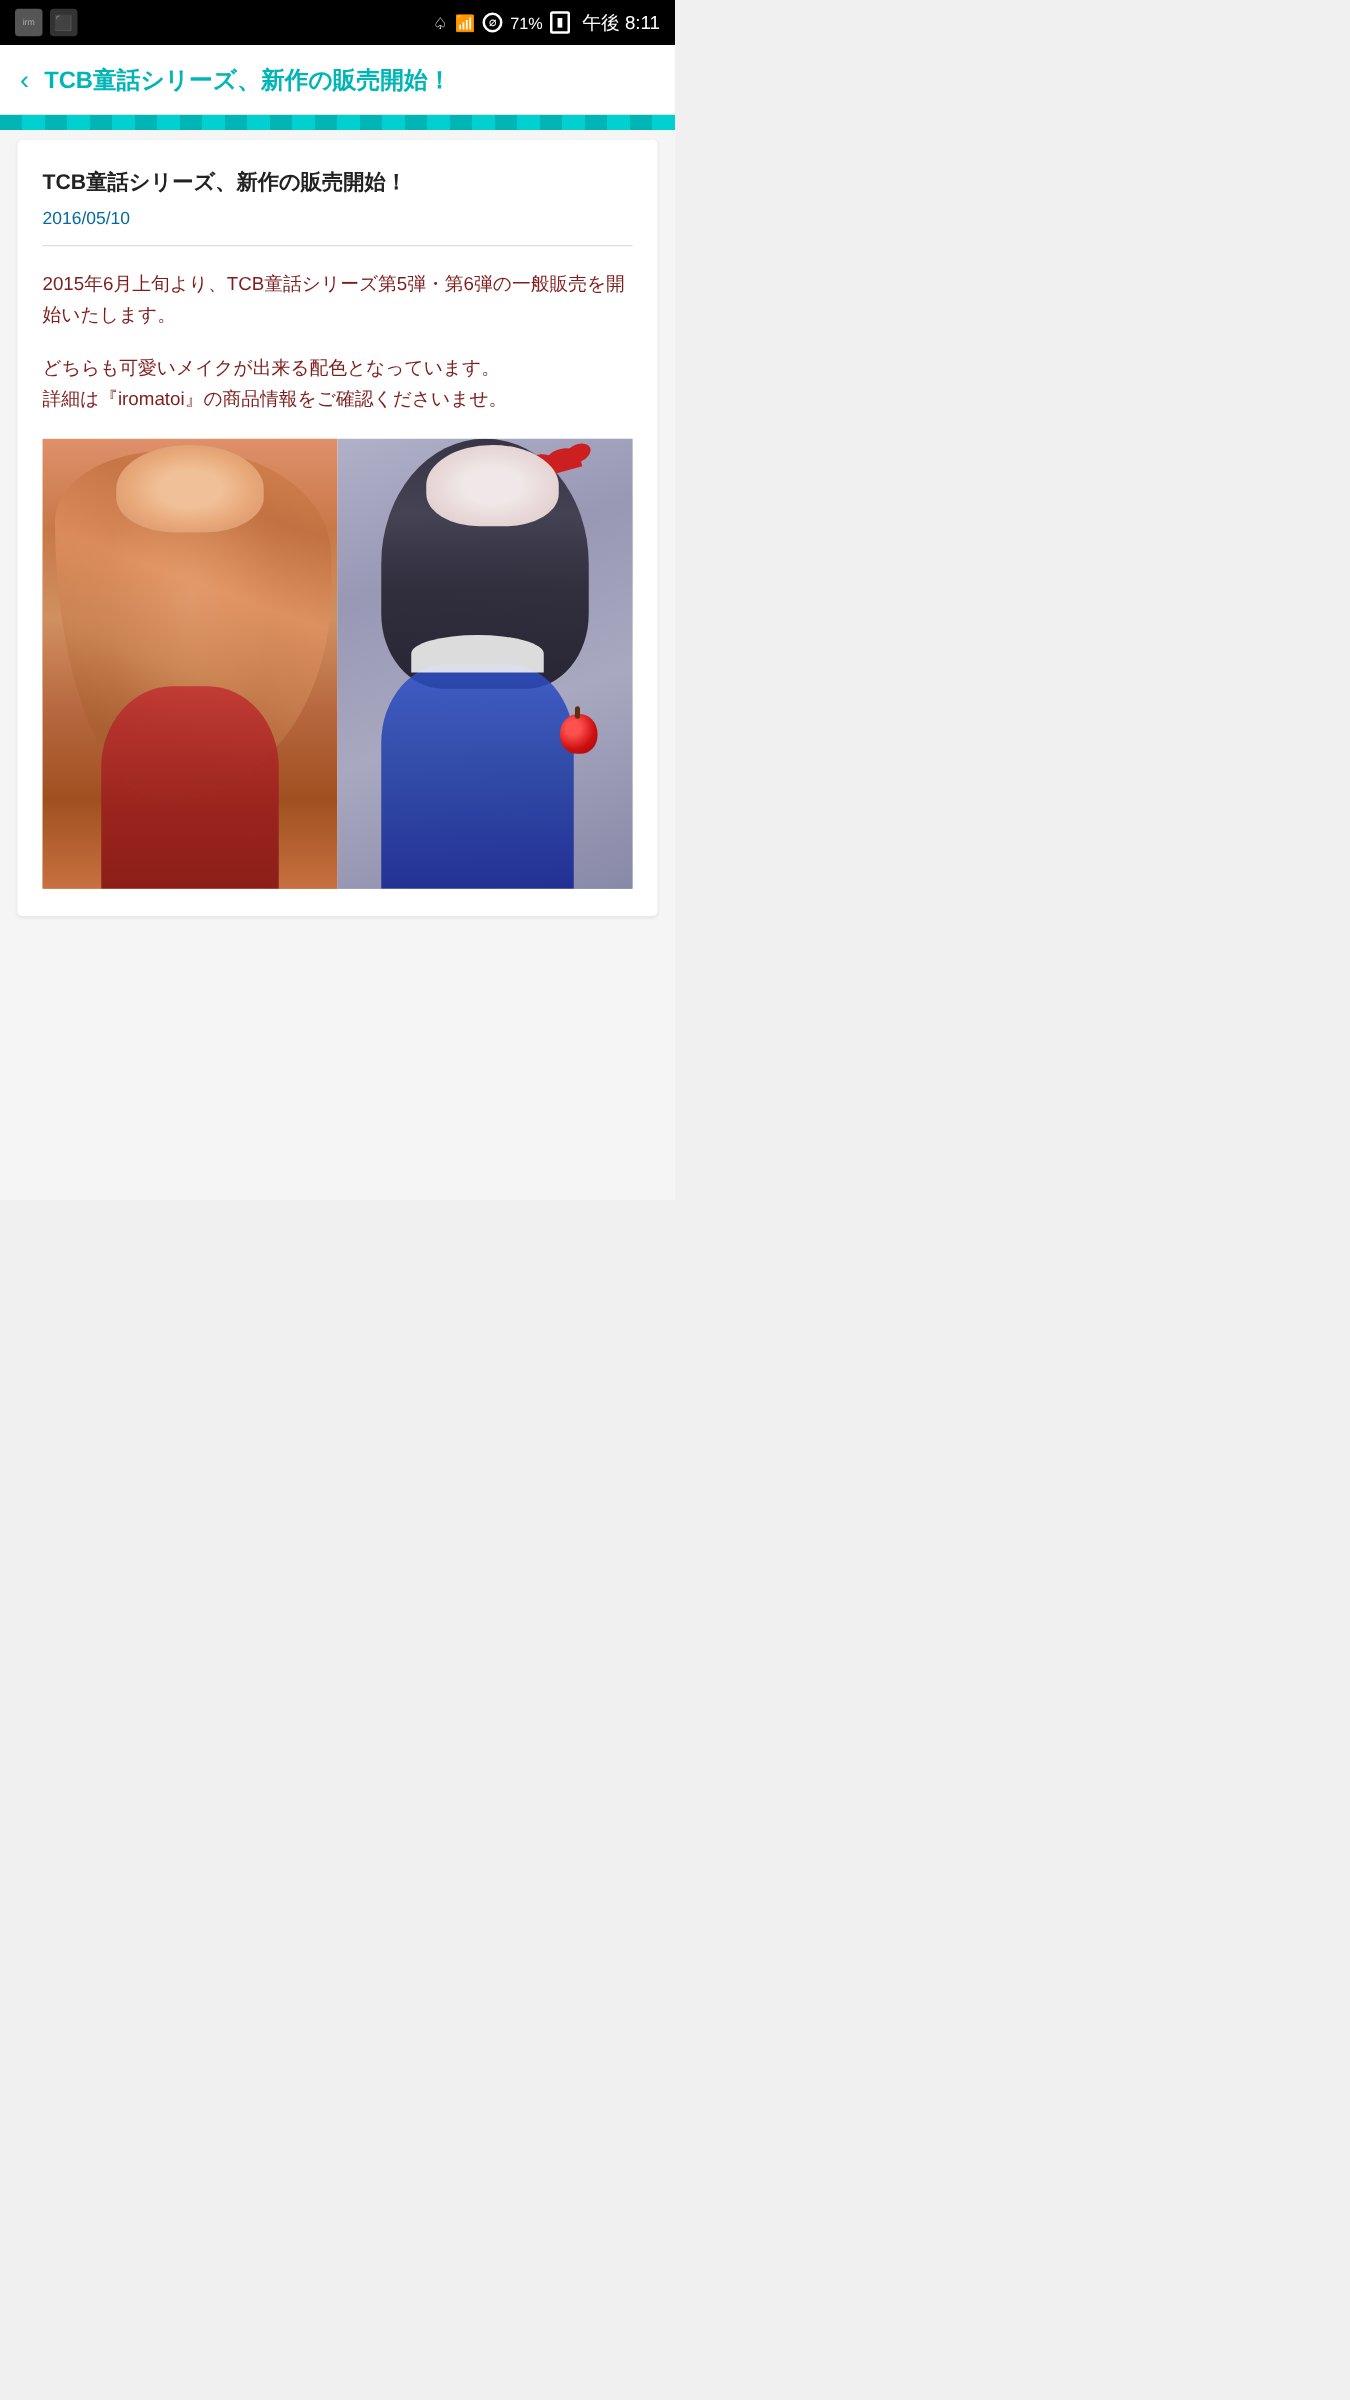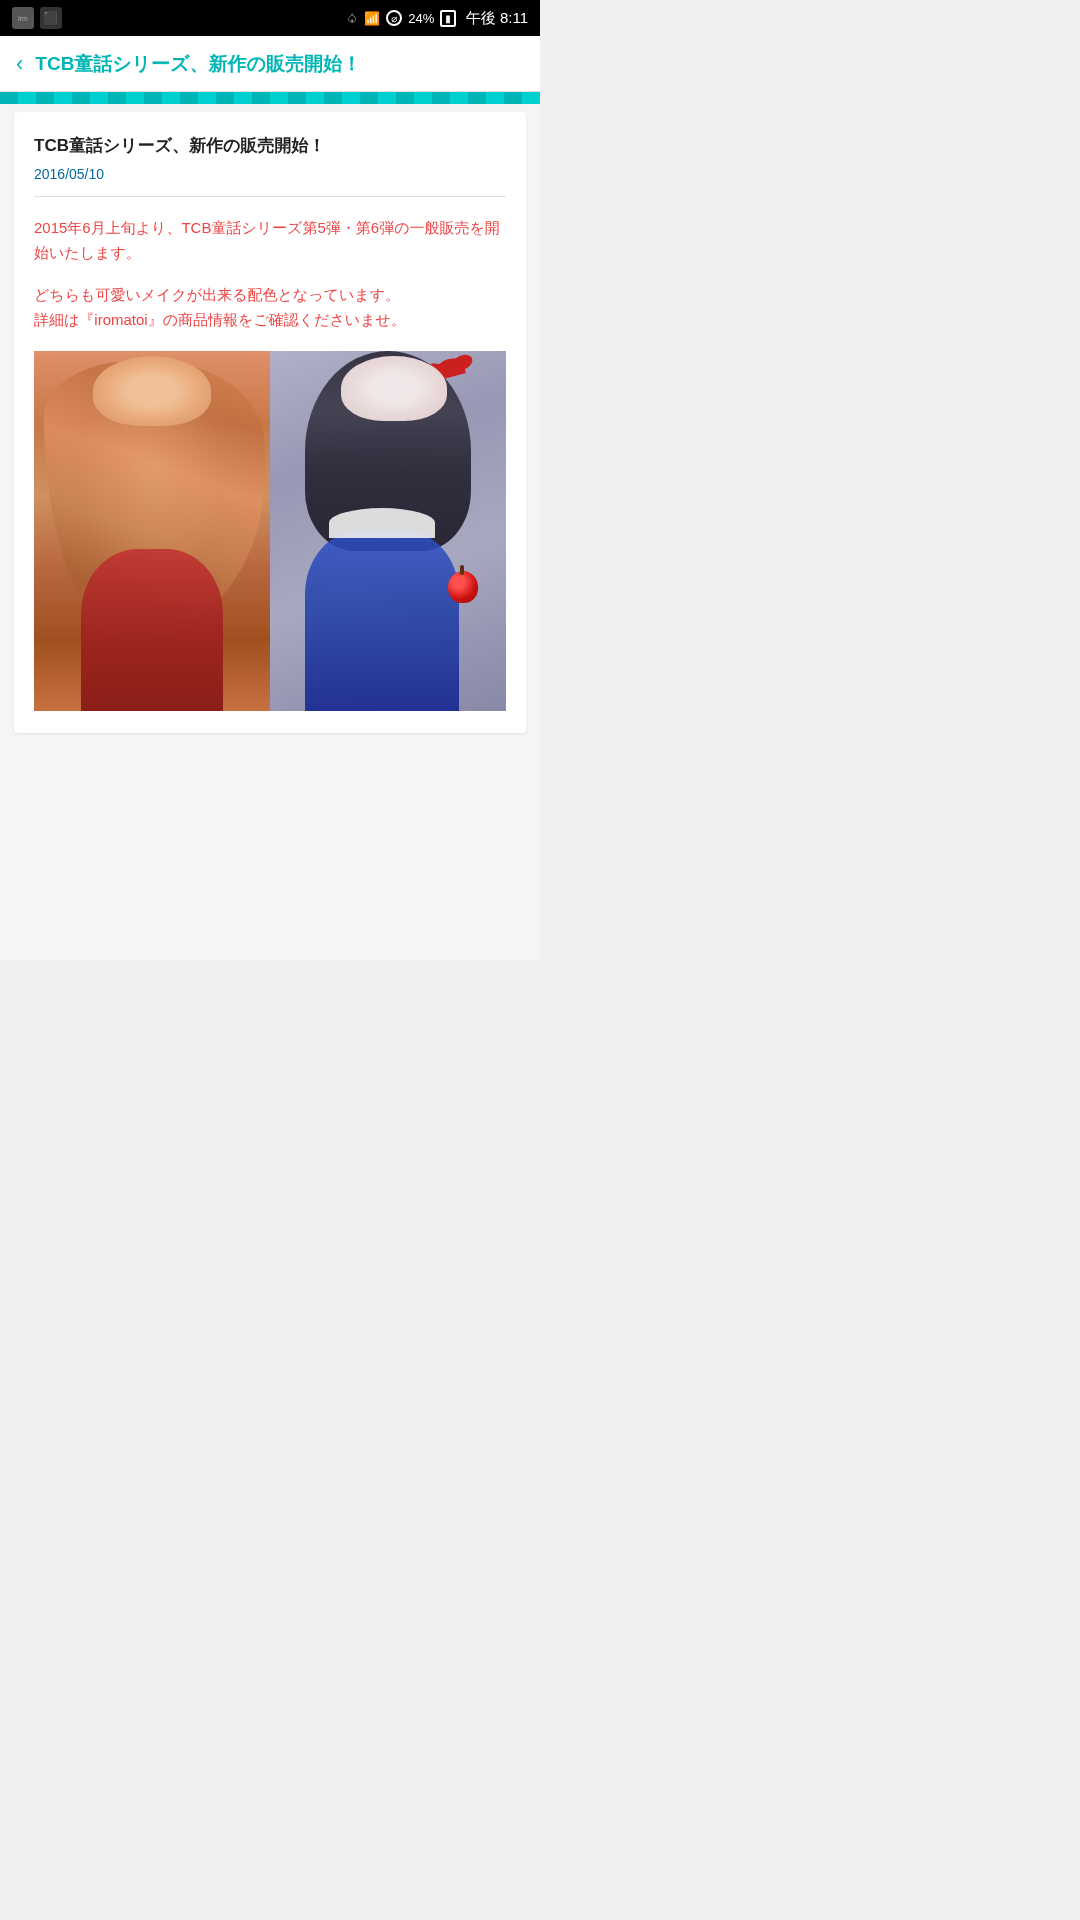--- a/index.html
+++ b/index.html
@@ -137,21 +137,21 @@
     }
 
     .article-divider {
       border: none;
       border-top: 1px solid #ddd;
       margin-bottom: 18px;
     }
 
     .article-body {
       font-size: 15px;
-      color: #ef4444;
+      color: #7f1d1d;
       line-height: 1.7;
     }
 
     .article-body p {
       margin-bottom: 16px;
     }
 
     .article-body p:last-of-type {
       margin-bottom: 18px;
     }
@@ -375,21 +375,21 @@
   <div class="status-bar-left">
     <div class="app-icon-placeholder">
       <span style="font-size:7px;color:#aaa;">irm</span>
     </div>
     <div class="image-icon">⬛</div>
   </div>
   <div class="status-bar-right">
     <span>♤</span>
     <span>📶</span>
     <span style="border:2px solid #fff;border-radius:50%;width:16px;height:16px;display:inline-flex;align-items:center;justify-content:center;font-size:10px;">⌀</span>
-    <span>24%</span>
+    <span>71%</span>
     <span style="border:2px solid #fff;border-radius:2px;padding:1px 3px;font-size:10px;">▮</span>
     <span style="font-size:15px;font-weight:500;margin-left:4px;">午後 8:11</span>
   </div>
 </div>
 
 <div class="header">
   <span class="header-back">‹</span>
   <span class="header-title">TCB童話シリーズ、新作の販売開始！</span>
 </div>
 

